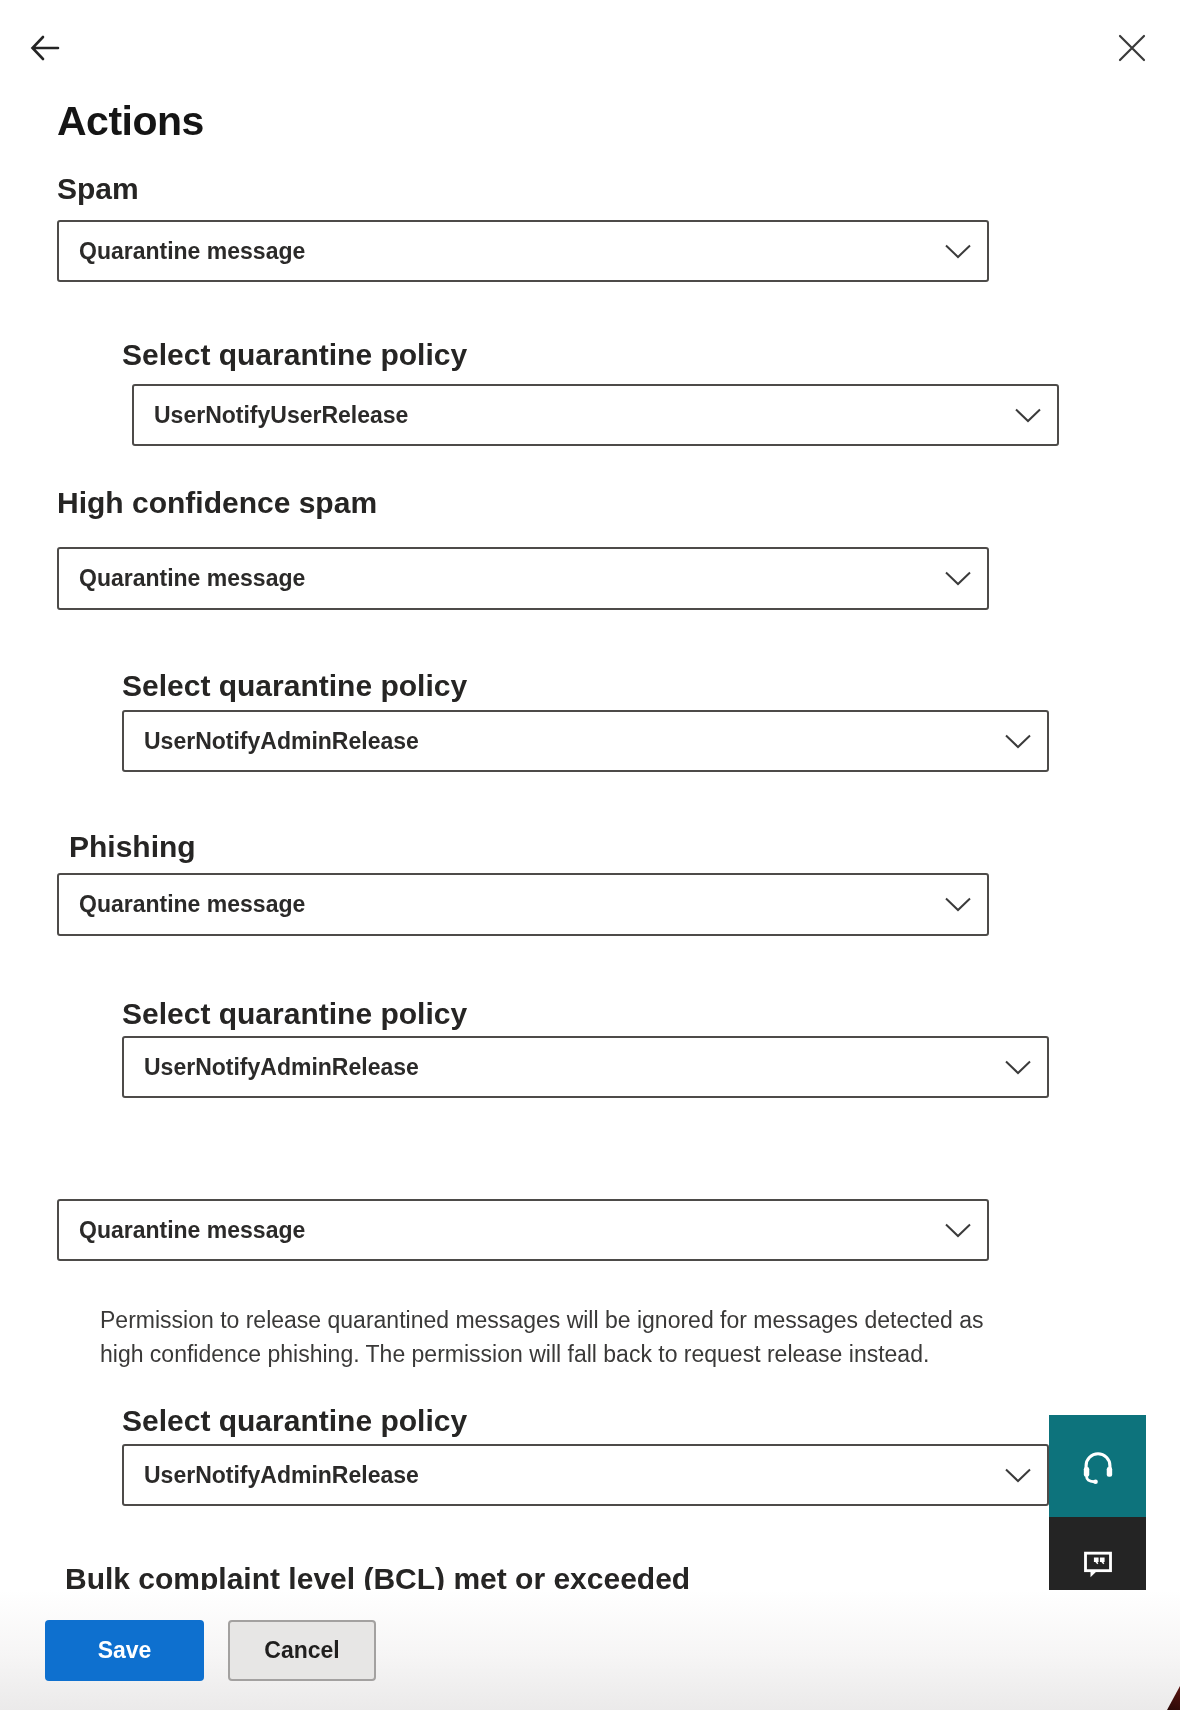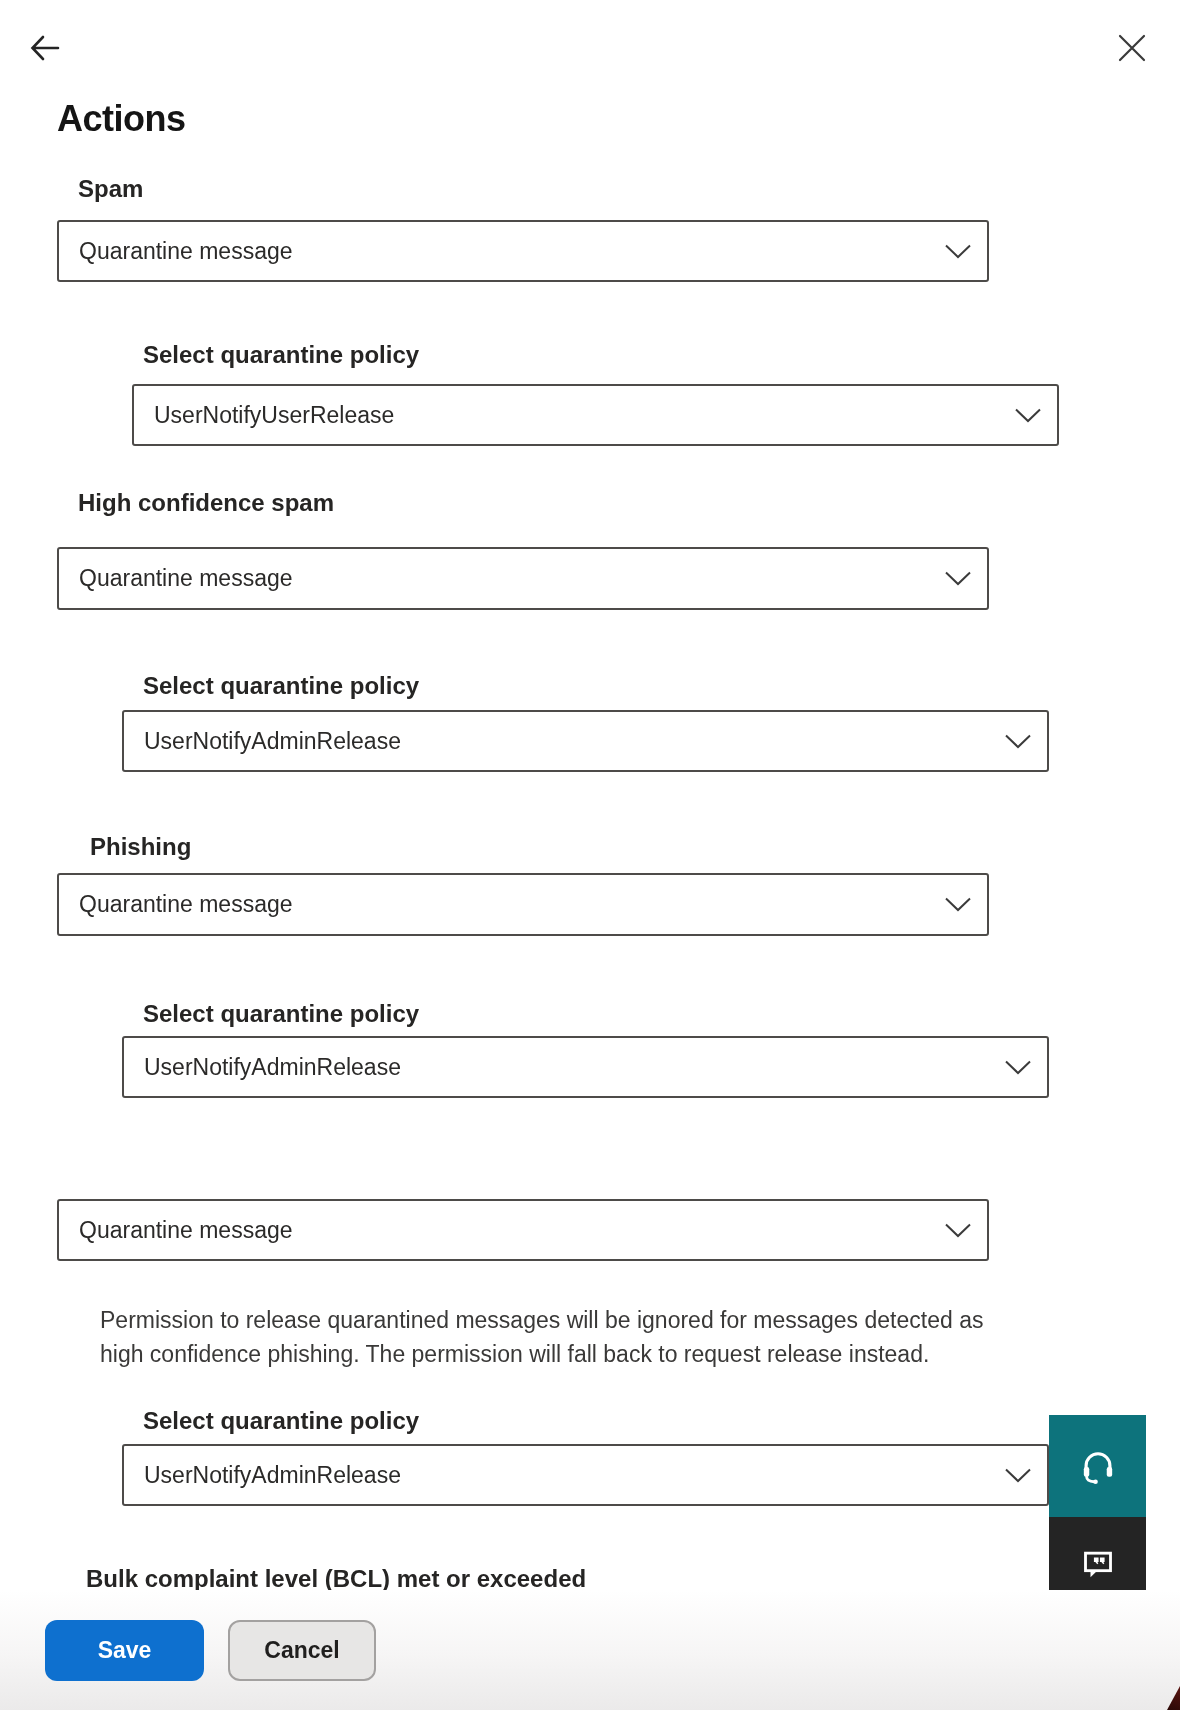--- a/index.html
+++ b/index.html
@@ -16,48 +16,47 @@
     position: absolute;
     width: 44px; height: 44px;
     background: transparent;
     border: none;
     display: flex; align-items: center; justify-content: center;
     cursor: pointer;
   }
   .page-title {
     position: absolute;
     left: 57px; top: 98px;
-    font-size: 36px;
+    font-size: 41px;
     font-weight: 700;
     color: #151515;
     letter-spacing: -0.5px;
   }
   .sec-label {
     position: absolute;
-    font-size: 24px;
+    font-size: 30px;
     font-weight: 600;
     color: #262524;
     line-height: 30px;
     white-space: nowrap;
-    margin-left: 21px;
   }
   .dd {
     position: absolute;
     height: 62px;
     background: #ffffff;
     border: 2px solid #4d4b49;
     border-radius: 3px;
     display: flex;
     align-items: center;
     padding: 0 16px 0 20px;
     cursor: pointer;
   }
   .dd-text {
     font-size: 23px;
-    font-weight: 400;
+    font-weight: 700;
     color: #2b2a29;
     white-space: nowrap;
     overflow: hidden;
   }
   .chev {
     margin-left: auto;
     flex: 0 0 auto;
   }
   .note-line {
     position: absolute;
@@ -71,21 +70,21 @@
   }
   .footer {
     position: absolute;
     left: 0; top: 1590px;
     width: 1180px; height: 120px;
     background: linear-gradient(180deg, #ffffff 0%, #f6f5f5 55%, #ebeaea 100%);
   }
   .btn {
     position: absolute;
     height: 61px;
-    border-radius: 12px;
+    border-radius: 4px;
     font-family: "Liberation Sans", sans-serif;
     font-size: 23px;
     font-weight: 600;
     display: flex; align-items: center; justify-content: center;
     cursor: pointer;
   }
   .btn-primary {
     left: 45px; top: 30px; width: 159px;
     background: #0e70cf;
     color: #ffffff;

